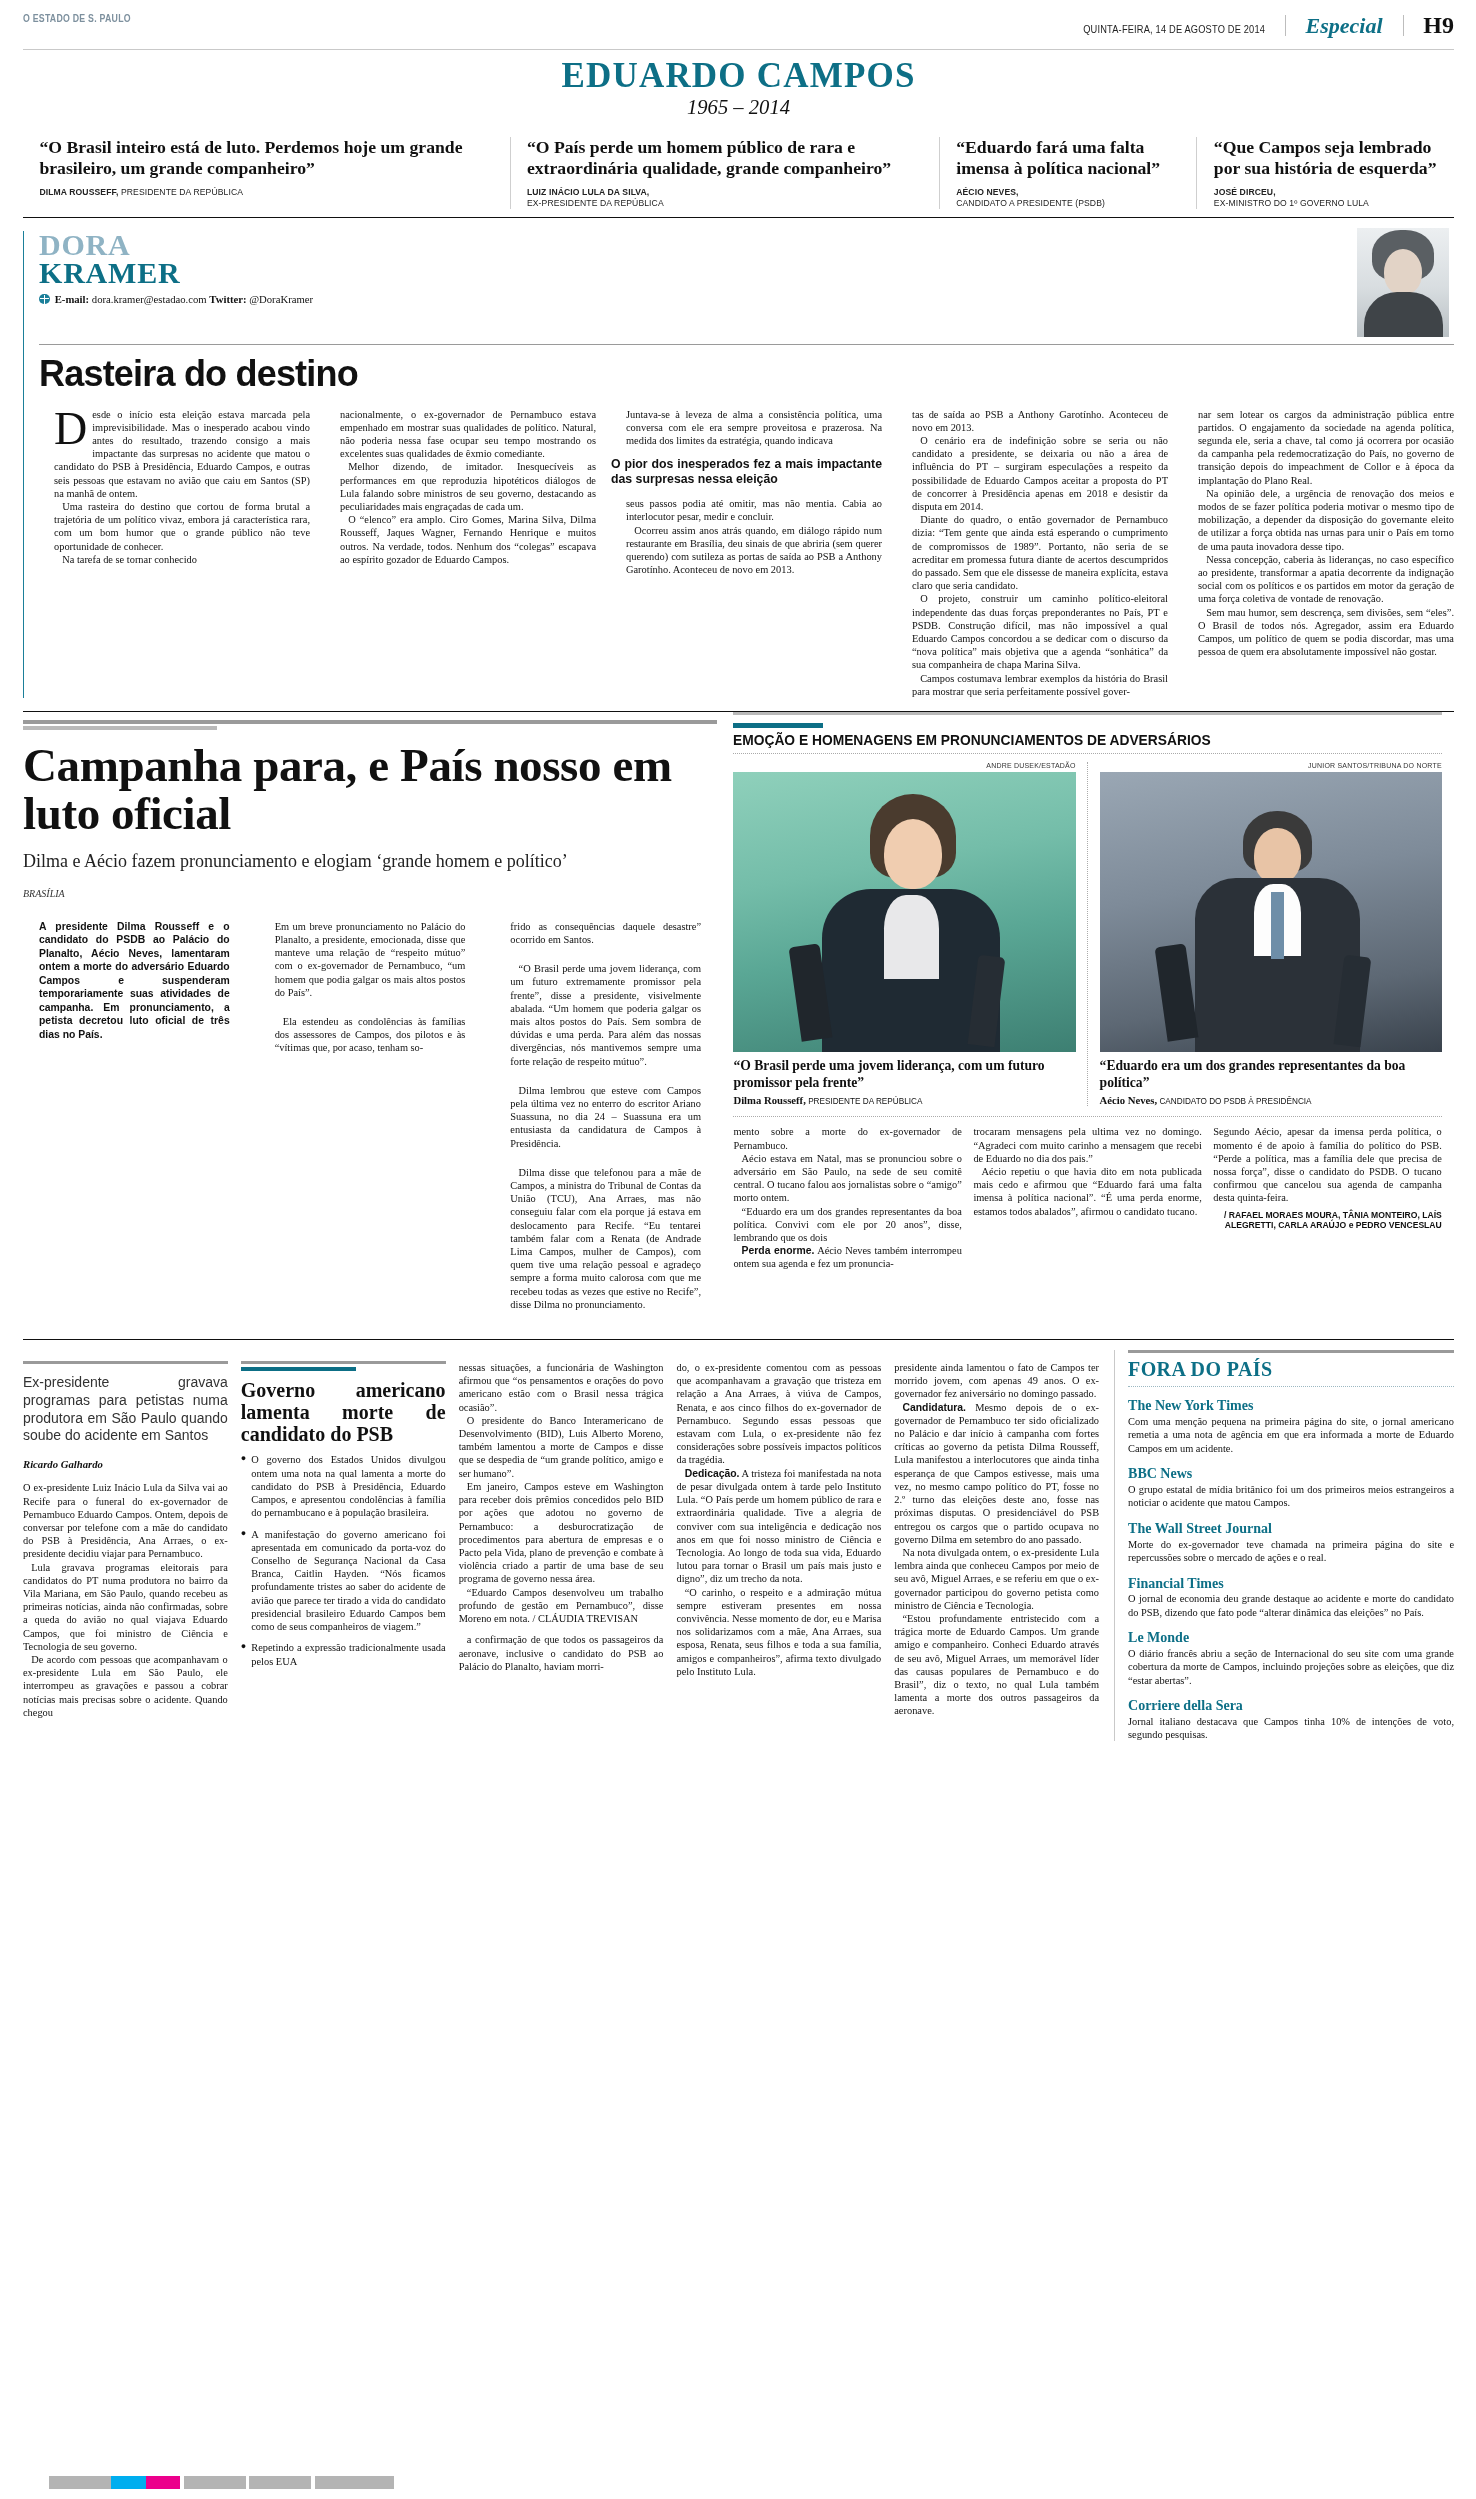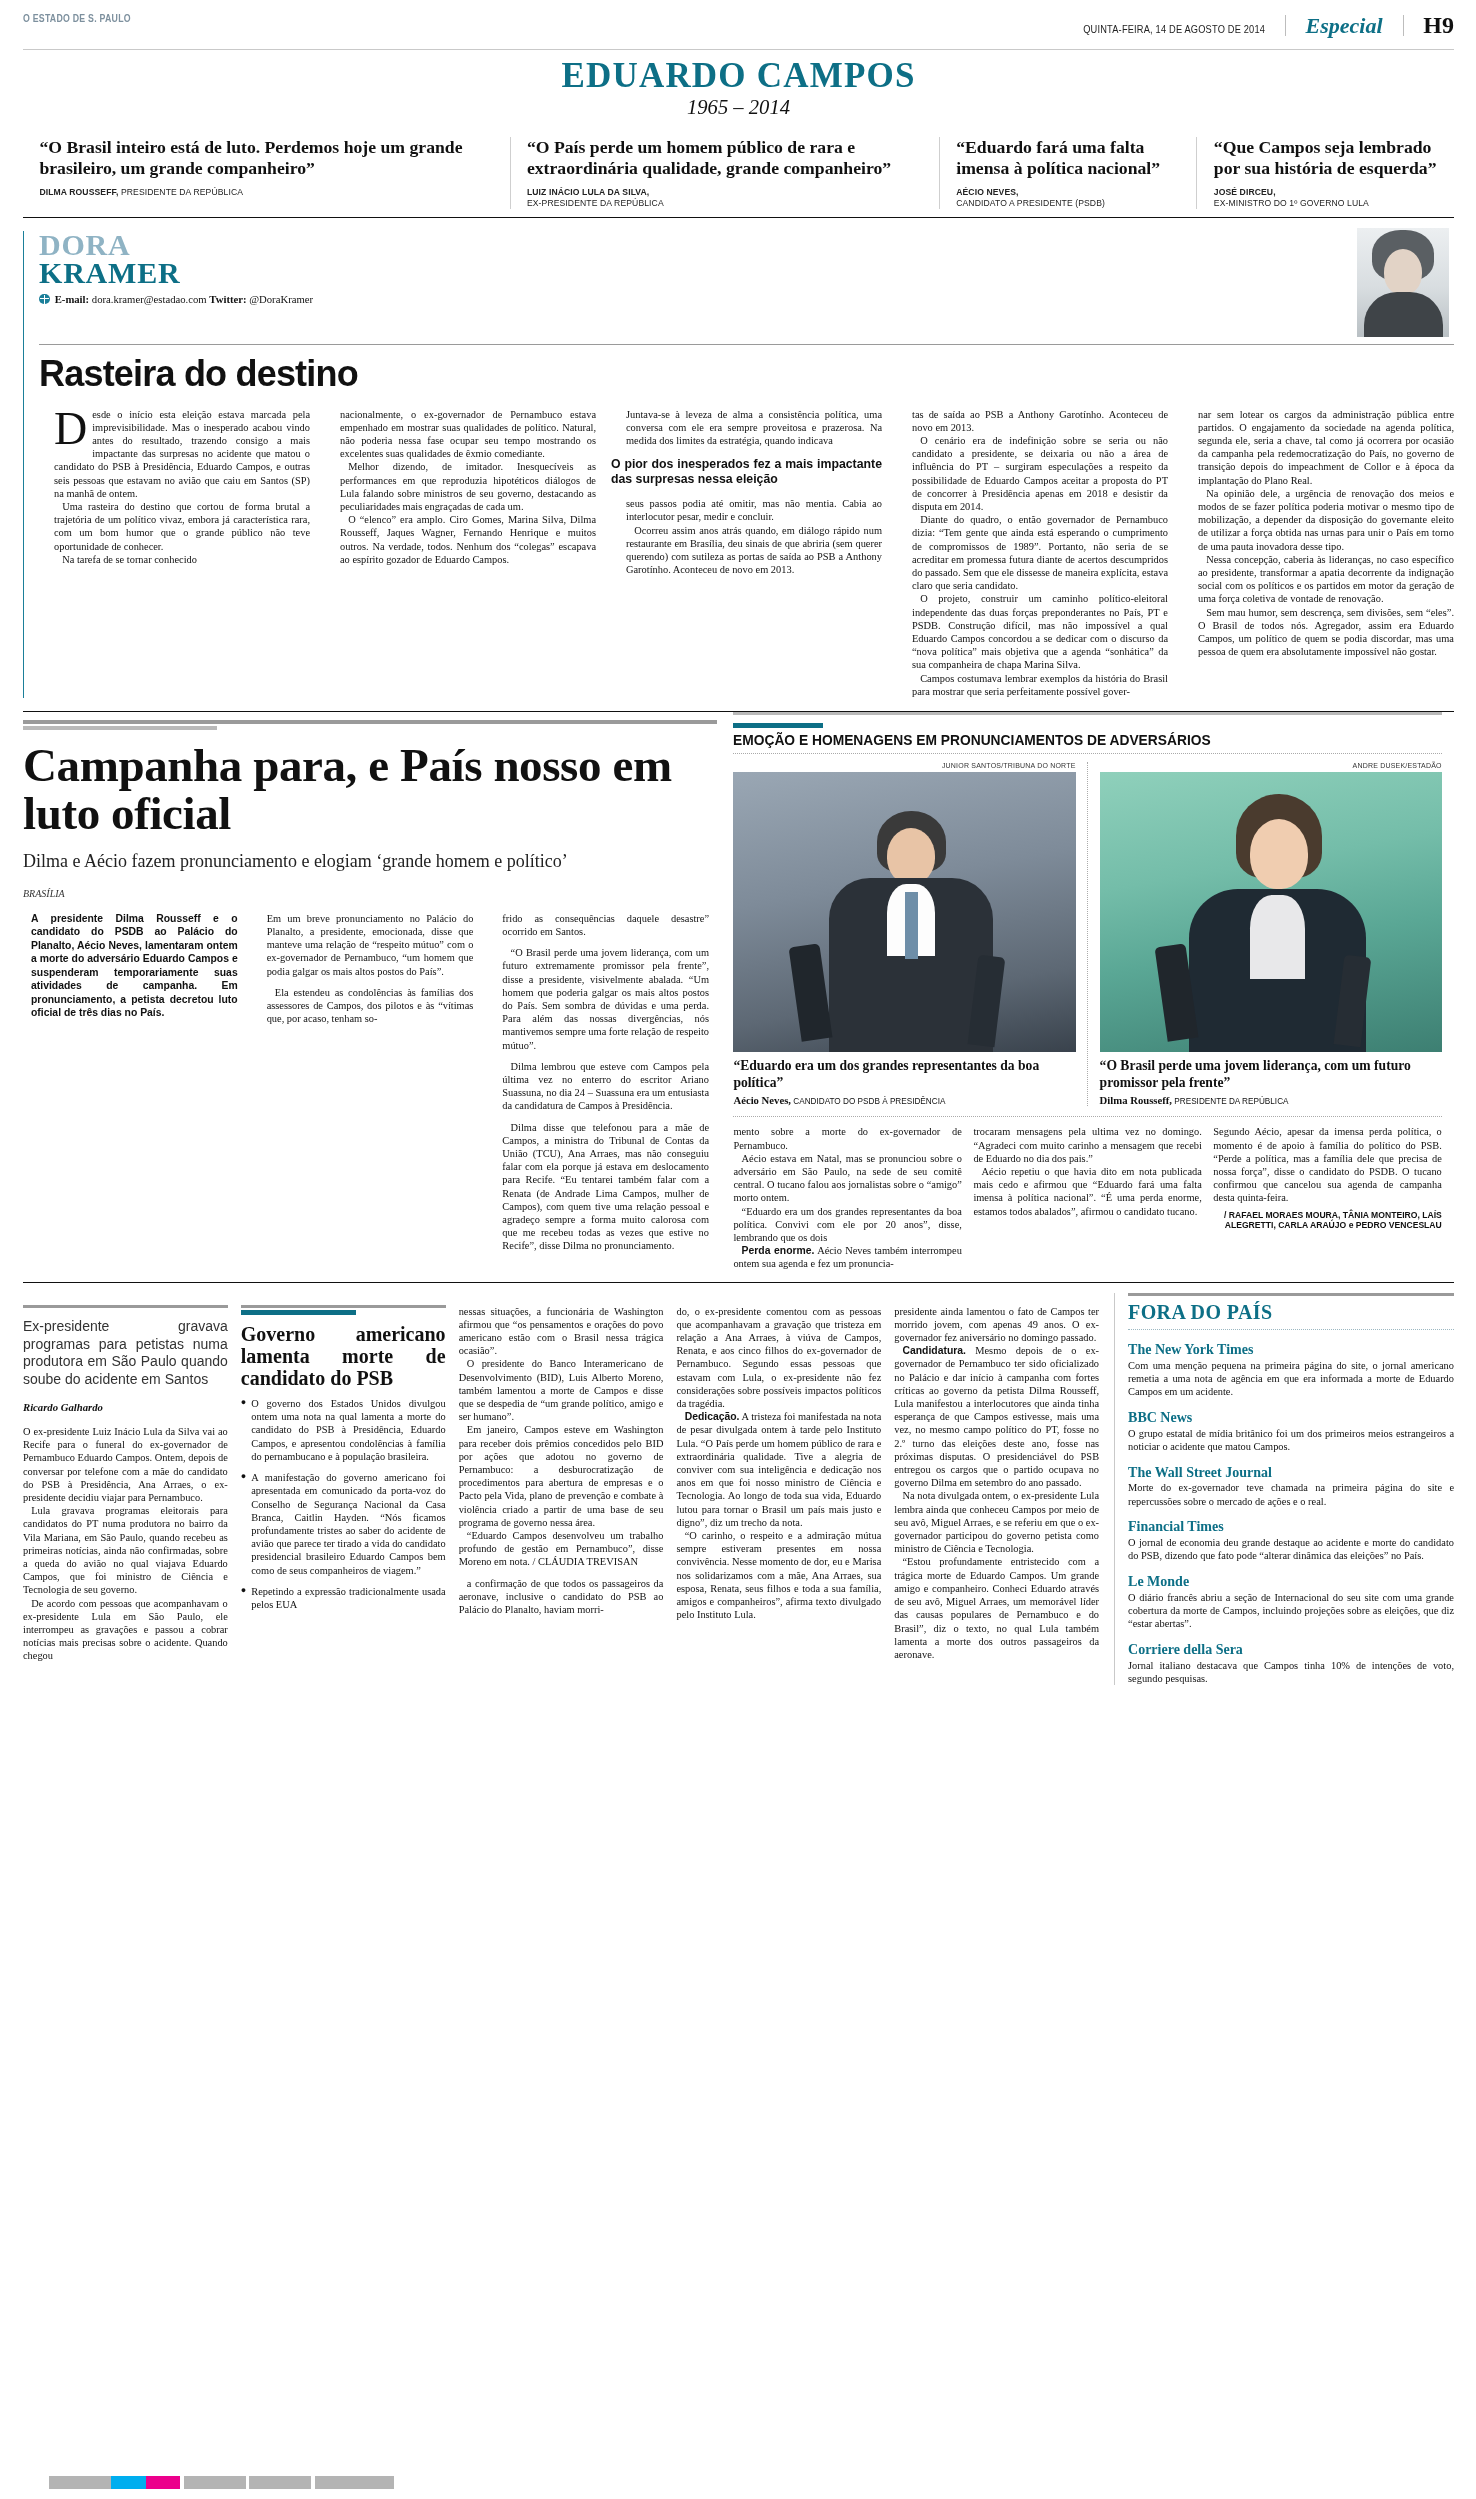--- a/index.html
+++ b/index.html
@@ -70,21 +70,21 @@
   .mid-left{width:48.5%;}
   .mid-right{width:49.5%;}
   .kicker-bar{height:3.3px;background:#9a9a9a;width:100%;margin-top:8.2px;}
   .kicker-bar2{height:4.1px;background:#b9b9b9;width:28%;margin-top:2.5px;}
   .mid h2.head{font-family:"Liberation Serif",serif;font-weight:bold;font-size:47px;line-height:1.02;
                margin:11.5px 0 0 0;letter-spacing:-0.4px;}
   .mid .sub{font-family:"Liberation Serif",serif;font-size:18px;line-height:1.24;margin-top:13px;color:#222;}
   .dateline{font-family:"Liberation Serif",serif;font-style:italic;font-size:10px;margin-top:15px;color:#333;}
   .mid-body{display:flex;gap:13px;margin-top:5px;}
   .mid-body .c{flex:1;font-size:10.4px;line-height:1.27;text-align:justify;hyphens:auto;}
-  .mid-body .c p{margin:8px;text-indent:8.2px;}
+  .mid-body .c p{margin:16px;text-indent:8.2px;}
   .mid-body .c p.first{text-indent:0;}
   .lead{font-family:"Liberation Sans",sans-serif;font-weight:bold;font-size:10.4px;line-height:1.3;}
 
   
   .feat-rule{height:2.5px;background:#b9b9b9;}
   .feat-tab{height:5px;width:90px;background:#0d6f86;margin-top:8.2px;}
   .feat-title{font-family:"Liberation Sans",sans-serif;font-weight:bold;font-size:15px;letter-spacing:0px;
               transform:scaleX(.92);transform-origin:left center;margin-top:3.3px;white-space:nowrap;}
   .dotrule{border-top:1.6px dotted #aaa;margin-top:5px;}
   .photos{display:flex;gap:11.5px;margin-top:8.2px;}
@@ -281,50 +281,50 @@
     </div>
 
     <div class="mid-right">
       <div class="feat-rule"></div>
       <div class="feat-tab"></div>
       <div class="feat-title">EMOÇÃO E HOMENAGENS EM PRONUNCIAMENTOS DE ADVERSÁRIOS</div>
       <div class="dotrule"></div>
 
       <div class="photos">
         <div class="photo-cell">
+          <div class="credit">ANDRE DUSEK/ESTADÃO</div>
+          <div class="ph ph1">
+            <div class="p-hair"></div>
+            <div class="p-face"></div>
+            <div class="p-suit"></div>
+            <div class="p-blouse"></div>
+            <div class="p-mic"></div>
+            <div class="p-mic2"></div>
+          </div>
+          <div class="p-cap">“O Brasil perde uma jovem liderança, com um futuro promissor pela frente”</div>
+          <div class="p-who">
+            <b>Dilma Rousseff,</b>
+            <span>PRESIDENTE DA REPÚBLICA</span>
+          </div>
+        </div>
+        <div class="photo-cell">
           <div class="credit">JUNIOR SANTOS/TRIBUNA DO NORTE</div>
           <div class="ph ph2">
             <div class="p-hair"></div>
             <div class="p-face"></div>
             <div class="p-suit"></div>
             <div class="p-shirt"></div>
             <div class="p-tie"></div>
             <div class="p-mic"></div>
             <div class="p-mic2"></div>
           </div>
           <div class="p-cap">“Eduardo era um dos grandes representantes da boa política”</div>
           <div class="p-who">
             <b>Aécio Neves,</b>
             <span>CANDIDATO DO PSDB À PRESIDÊNCIA</span>
-          </div>
-        </div>
-        <div class="photo-cell">
-          <div class="credit">ANDRE DUSEK/ESTADÃO</div>
-          <div class="ph ph1">
-            <div class="p-hair"></div>
-            <div class="p-face"></div>
-            <div class="p-suit"></div>
-            <div class="p-blouse"></div>
-            <div class="p-mic"></div>
-            <div class="p-mic2"></div>
-          </div>
-          <div class="p-cap">“O Brasil perde uma jovem liderança, com um futuro promissor pela frente”</div>
-          <div class="p-who">
-            <b>Dilma Rousseff,</b>
-            <span>PRESIDENTE DA REPÚBLICA</span>
           </div>
         </div>
       </div>
 
       <div class="feat-cols">
         <div class="c">
           <p class="first">mento sobre a morte do ex-governador de Pernambuco.</p>
           <p>Aécio estava em Natal, mas se pronunciou sobre o adversário em São Paulo, na sede de seu comitê central. O tucano falou aos jornalistas sobre o “amigo” morto ontem.</p>
           <p>“Eduardo era um dos grandes representantes da boa política. Convivi com ele por 20 anos”, disse, lembrando que os dois</p>
           <p><span class="boldlead">Perda enorme.</span>

